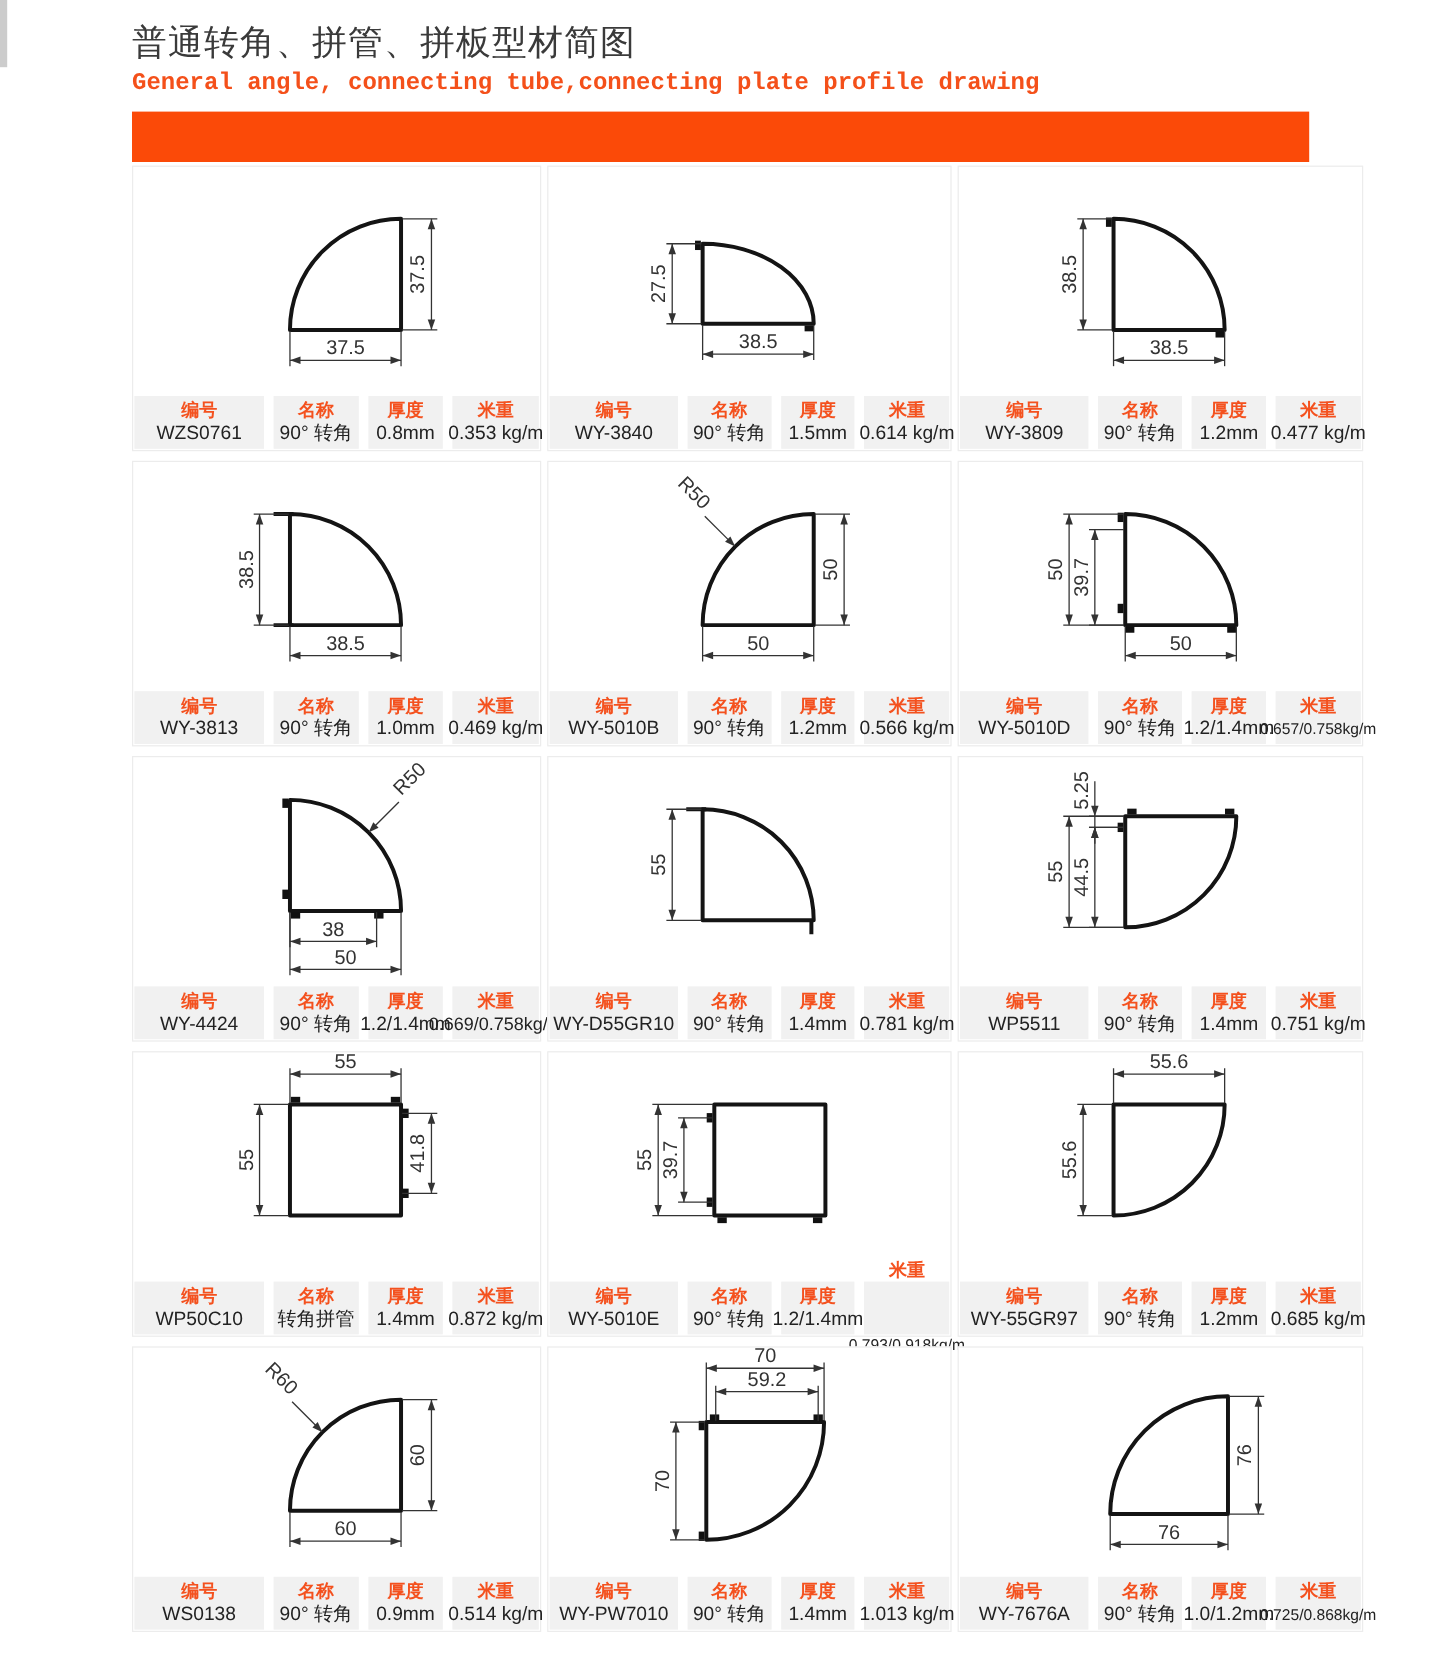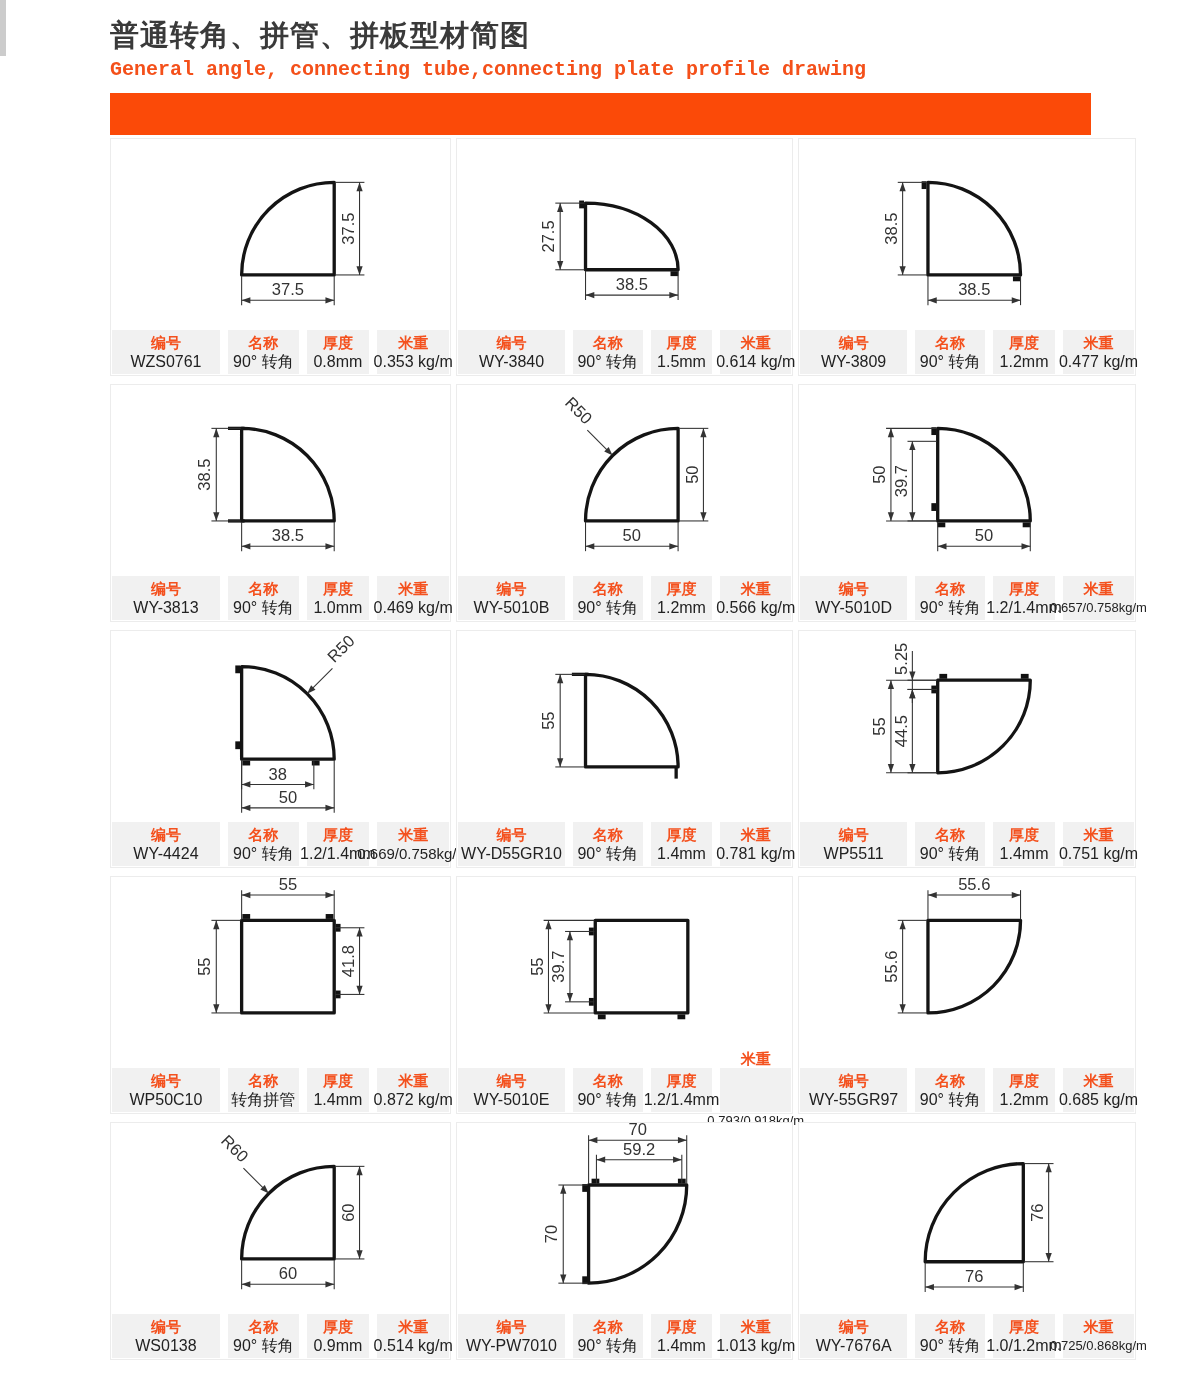--- a/index.html
+++ b/index.html
@@ -1,19 +1,19 @@
 <!DOCTYPE html>
 <html><head>
 <meta charset="utf-8">
 <style>
   html,body{margin:0;padding:0;background:#fff;}
   body{width:1198px;height:1379px;position:relative;overflow:hidden;
        font-family:"Liberation Sans",sans-serif;}
   .edge-strip{position:absolute;left:0;top:0;width:6px;height:56px;background:#cccccc;}
-  .page-title{margin:16px 0 2px 110px;font-size:29px;font-weight:bold;color:#3a3a3a;letter-spacing:1px;}
+  .page-title{margin:16px 0 2px 110px;font-size:29px;font-weight:normal;color:#3a3a3a;letter-spacing:1px;}
   .page-subtitle{margin:2px 0 12px 110px;font-size:20px;font-weight:bold;color:#f4501a;font-family:Liberation Mono, monospace;}
   .banner{margin-left:110px;width:981px;height:42px;background:#fb4a08;}
   .grid{margin-left:110px;margin-top:3px;width:981px;display:grid;
         grid-template-columns:repeat(3,1fr);gap:8px 5px;}
   .cell{background:#fff;border:1px solid #ececec;height:238px;display:flex;flex-direction:column;box-sizing:border-box;}
   .draw{flex:1;min-height:0;}
   .draw svg{display:block;width:100%;height:100%;}
   .tbl{height:44px;display:flex;gap:8px;padding:0 1px;margin-bottom:1px;}
   .tcol{background:#f1f1f1;display:flex;flex-direction:column;align-items:center;justify-content:center;min-width:0;}
   .c1{flex:0 0 32%;}.c2{flex:0 0 21%;}.c3{flex:0 0 18.5%;}.c4{flex:1;}

